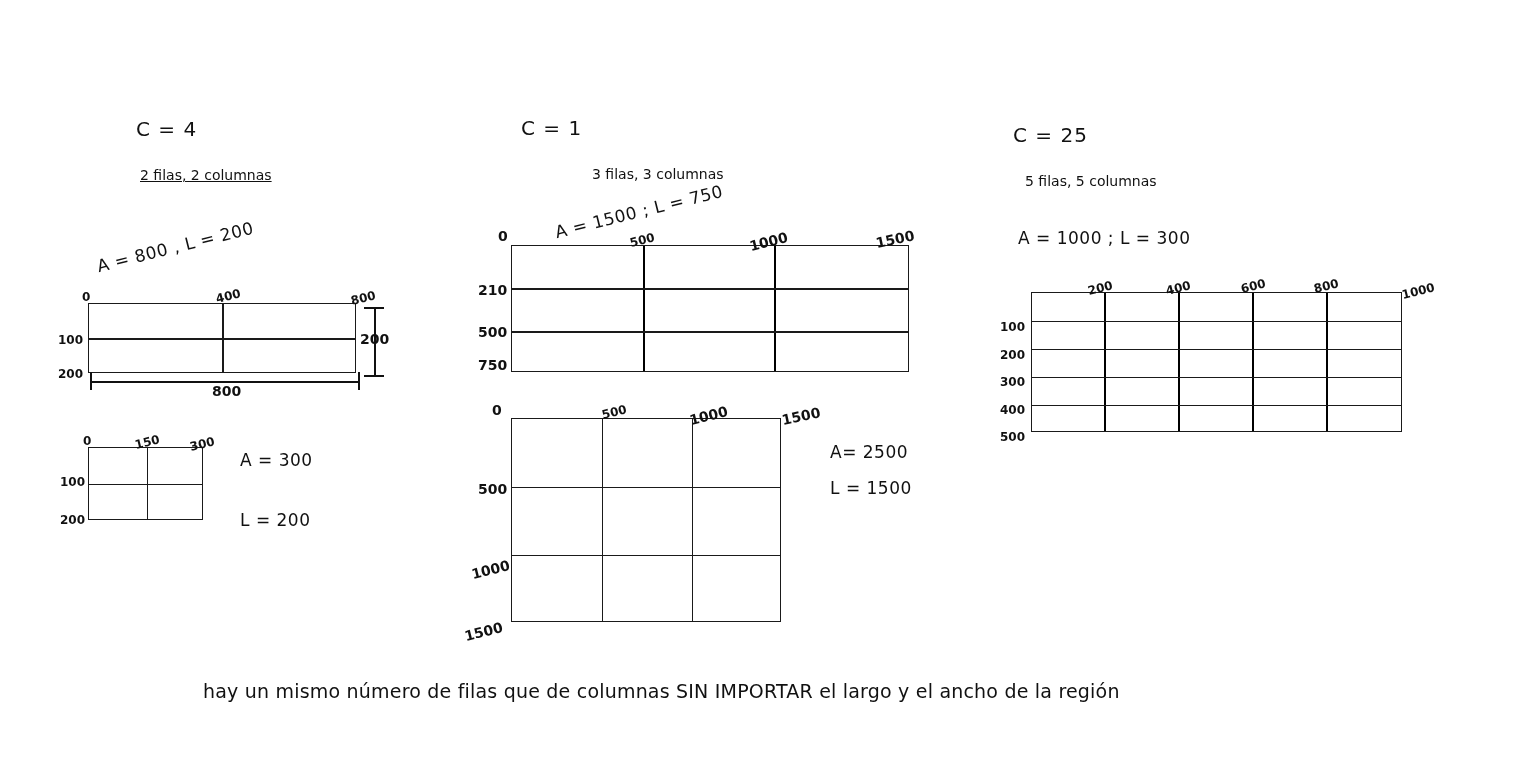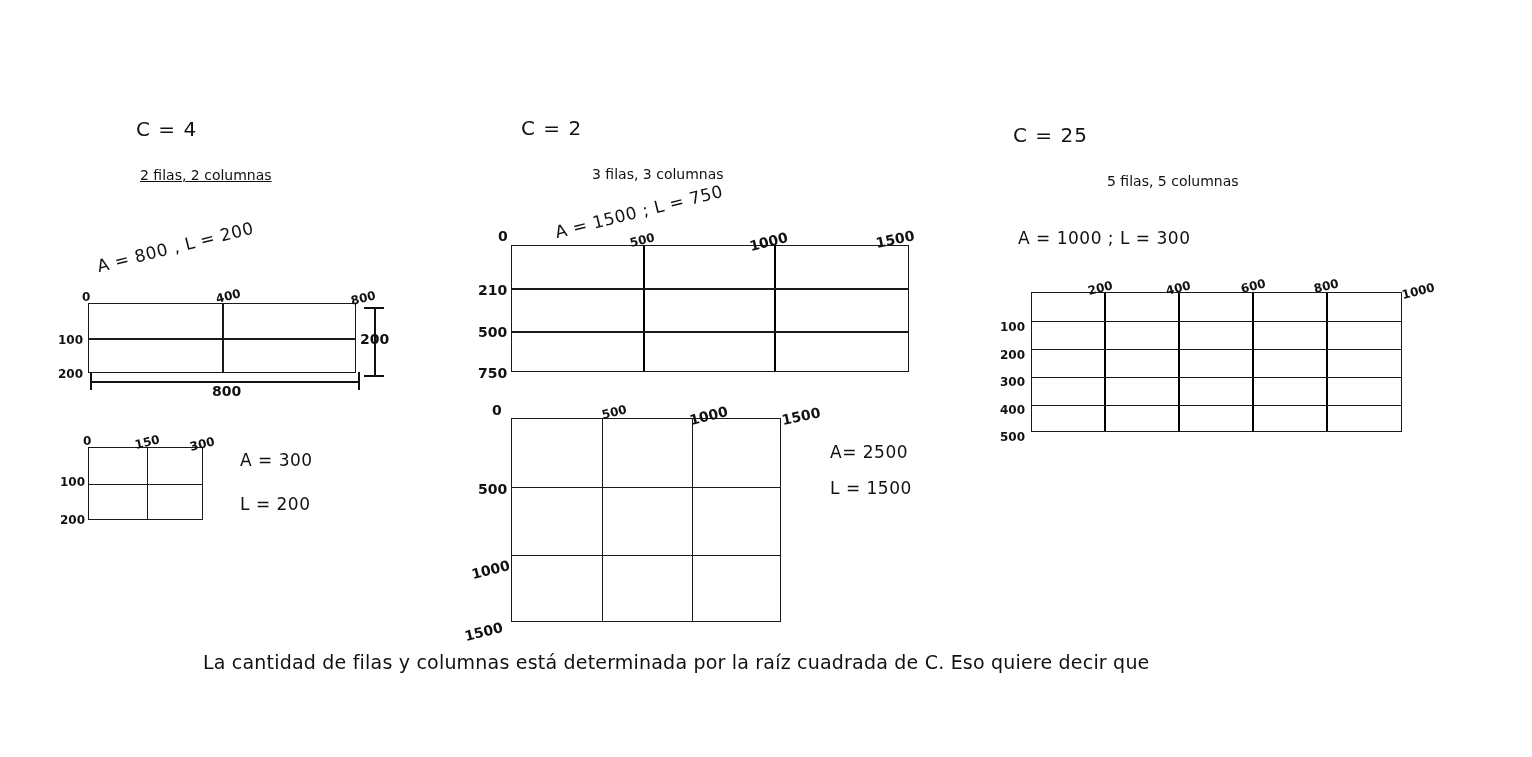--- a/index.html
+++ b/index.html
@@ -109,59 +109,59 @@
   <div class="grid" style="left:88px; top:447px; width:115px; height:73px; border-width:1.2px;">
     <div class="gl-v" style="left:58px; width:1.2px;"></div>
     <div class="gl-h" style="top:36px; height:1.2px;"></div>
   </div>
   <div class="txt tick" style="left:83px; top:434px;">0</div>
   <div class="txt tick rot-s" style="left:137px; top:438px;">150</div>
   <div class="txt tick rot-s" style="left:192px; top:440px;">300</div>
   <div class="txt tick" style="left:60px; top:475px;">100</div>
   <div class="txt tick" style="left:60px; top:513px;">200</div>
   <div class="txt ann" style="left:240px; top:450px;">A = 300</div>
-  <div class="txt ann" style="left:240px; top:494px;">L = 200</div>
+  <div class="txt ann" style="left:240px; top:510px;">L = 200</div>
 
-  <div class="txt caseid" style="left:521px; top:116px;">C = 2</div>
+  <div class="txt caseid" style="left:521px; top:116px;">C = 1</div>
   <div class="txt sub" style="left:560px; top:166px;margin-left:32px;">3 filas, 3 columnas</div>
 
   <div class="txt ann rot-s" style="left:558px; top:222px;">A = 1500 ;  L = 750</div>
 
   <div class="grid" style="left:511px; top:245px; width:398px; height:127px;">
     <div class="gl-v gl-thick" style="left:131px; width:2.2px;"></div>
     <div class="gl-v gl-thick" style="left:262px; width:2.2px;"></div>
     <div class="gl-h" style="top:42px;"></div>
     <div class="gl-h" style="top:85px;"></div>
   </div>
   <div class="txt tick-lg" style="left:498px; top:228px;">0</div>
   <div class="txt tick rot-s" style="left:632px; top:236px;">500</div>
   <div class="txt tick-lg rot-s" style="left:752px; top:238px;">1000</div>
   <div class="txt tick-lg rot-m" style="left:878px; top:235px;">1500</div>
   <div class="txt tick-lg" style="left:478px; top:282px;">210</div>
   <div class="txt tick-lg" style="left:478px; top:324px;">500</div>
-  <div class="txt tick-lg" style="left:478px; top:357px;margin-top:8px;">750</div>
+  <div class="txt tick-lg" style="left:478px; top:357px;">750</div>
 
   <div class="grid" style="left:511px; top:418px; width:270px; height:204px; border-width:1.2px;">
     <div class="gl-v" style="left:90px; width:1.2px;"></div>
     <div class="gl-v" style="left:180px; width:1.2px;"></div>
     <div class="gl-h" style="top:68px; height:1.2px;"></div>
     <div class="gl-h" style="top:136px; height:1.2px;"></div>
   </div>
   <div class="txt tick-lg" style="left:492px; top:402px;">0</div>
   <div class="txt tick rot-s" style="left:604px; top:408px;">500</div>
   <div class="txt tick-lg rot-s" style="left:692px; top:412px;">1000</div>
   <div class="txt tick-lg rot-m" style="left:784px; top:412px;">1500</div>
   <div class="txt tick-lg" style="left:478px; top:481px;">500</div>
   <div class="txt tick-lg rot-s" style="left:474px; top:566px;">1000</div>
   <div class="txt tick-lg rot-s" style="left:467px; top:628px;">1500</div>
   <div class="txt ann" style="left:830px; top:442px;">A= 2500</div>
   <div class="txt ann" style="left:830px; top:478px;">L = 1500</div>
 
   <div class="txt caseid" style="left:1013px; top:123px;">C = 25</div>
-  <div class="txt sub" style="left:1107px; top:173px;">5 filas, 5 columnas</div>
+  <div class="txt sub" style="left:1025px; top:173px;">5 filas, 5 columnas</div>
 
   <div class="txt ann" style="left:1018px; top:228px;">A = 1000  ;  L = 300</div>
 
   <div class="grid" style="left:1031px; top:292px; width:371px; height:140px; border-width:1.3px;">
     <div class="gl-v gl-thick" style="left:72px; width:1.8px;"></div>
     <div class="gl-v gl-thick" style="left:146px; width:1.8px;"></div>
     <div class="gl-v gl-thick" style="left:220px; width:1.8px;"></div>
     <div class="gl-v gl-thick" style="left:294px; width:1.8px;"></div>
     <div class="gl-h" style="top:28px; height:1.3px;"></div>
     <div class="gl-h" style="top:56px; height:1.3px;"></div>
@@ -172,15 +172,15 @@
   <div class="txt tick rot-s" style="left:1168px; top:284px;">400</div>
   <div class="txt tick rot-s" style="left:1243px; top:282px;">600</div>
   <div class="txt tick rot-s" style="left:1316px; top:282px;">800</div>
   <div class="txt tick rot-s" style="left:1404px; top:288px;">1000</div>
   <div class="txt tick" style="left:1000px; top:320px;">100</div>
   <div class="txt tick" style="left:1000px; top:348px;">200</div>
   <div class="txt tick" style="left:1000px; top:375px;">300</div>
   <div class="txt tick" style="left:1000px; top:403px;">400</div>
   <div class="txt tick" style="left:1000px; top:430px;">500</div>
 
-  <div class="txt bottom" style="left:203px; top:648px;">La cantidad de filas y columnas está determinada por la raíz cuadrada de C. Eso quiere decir que</div>
+  <div class="txt bottom" style="left:203px; top:677px;">hay un mismo número de filas que de columnas SIN IMPORTAR el largo y el ancho de la región</div>
 
 </div>
 
 </body></html>

